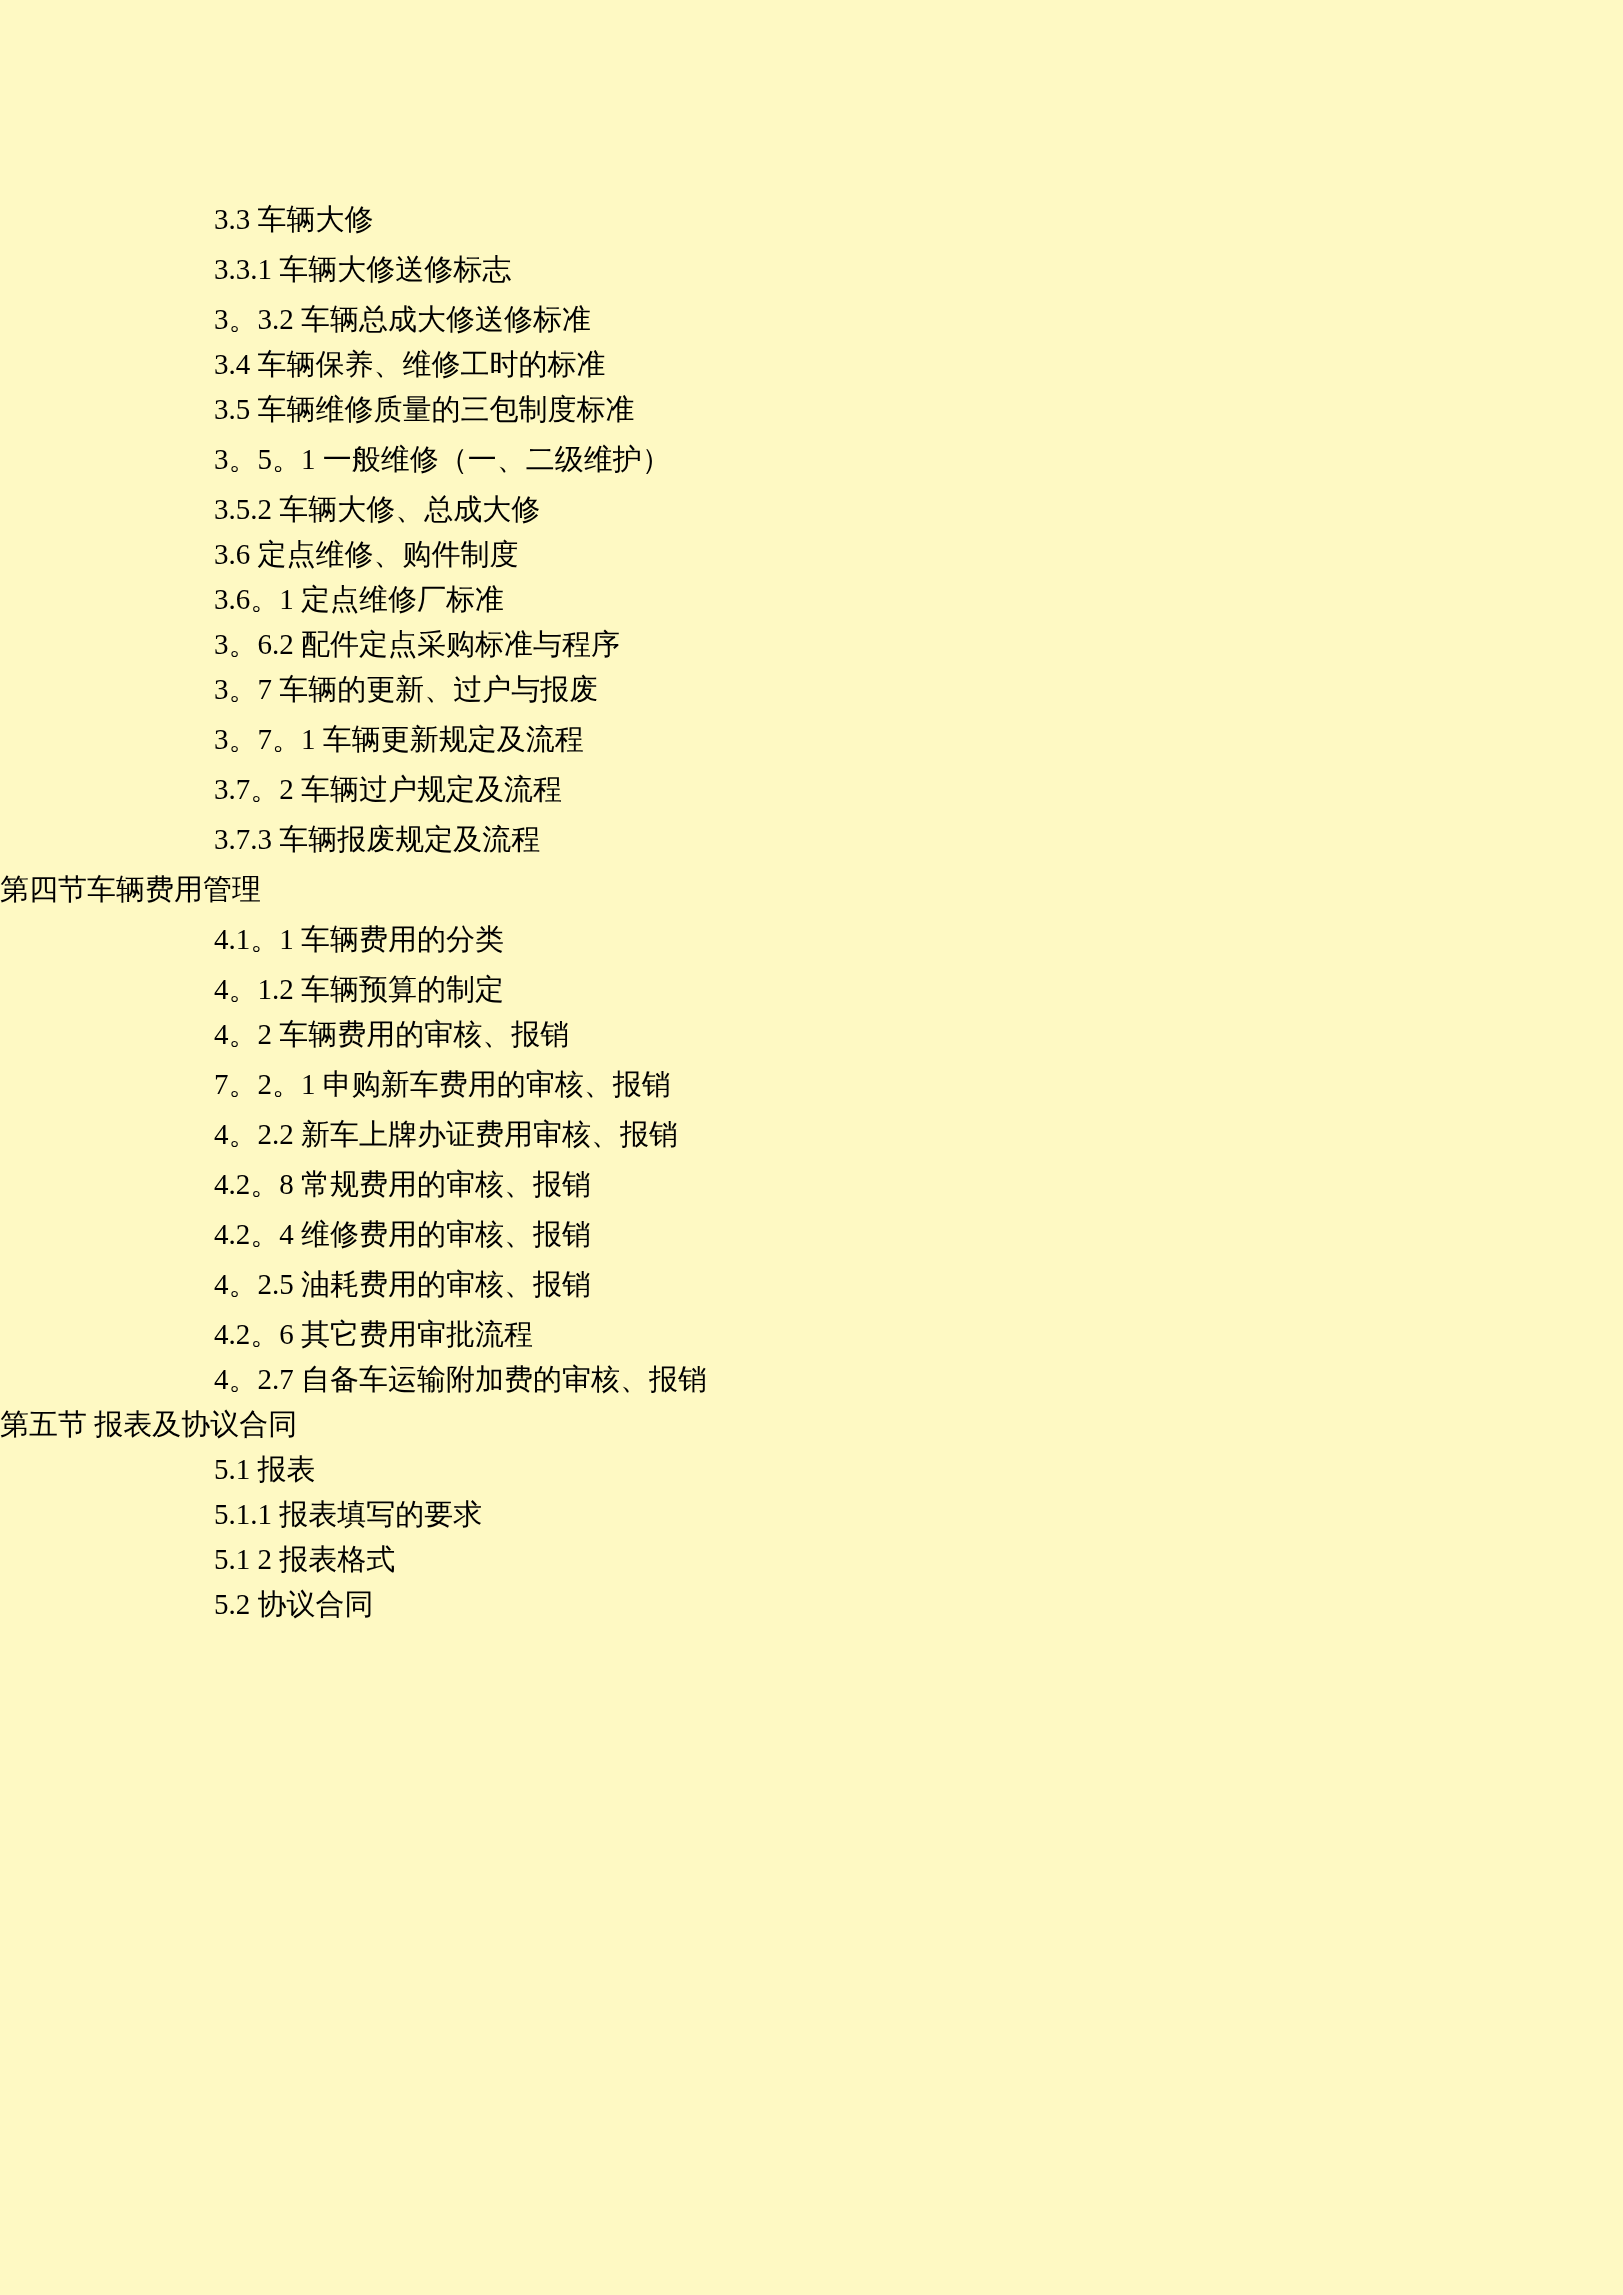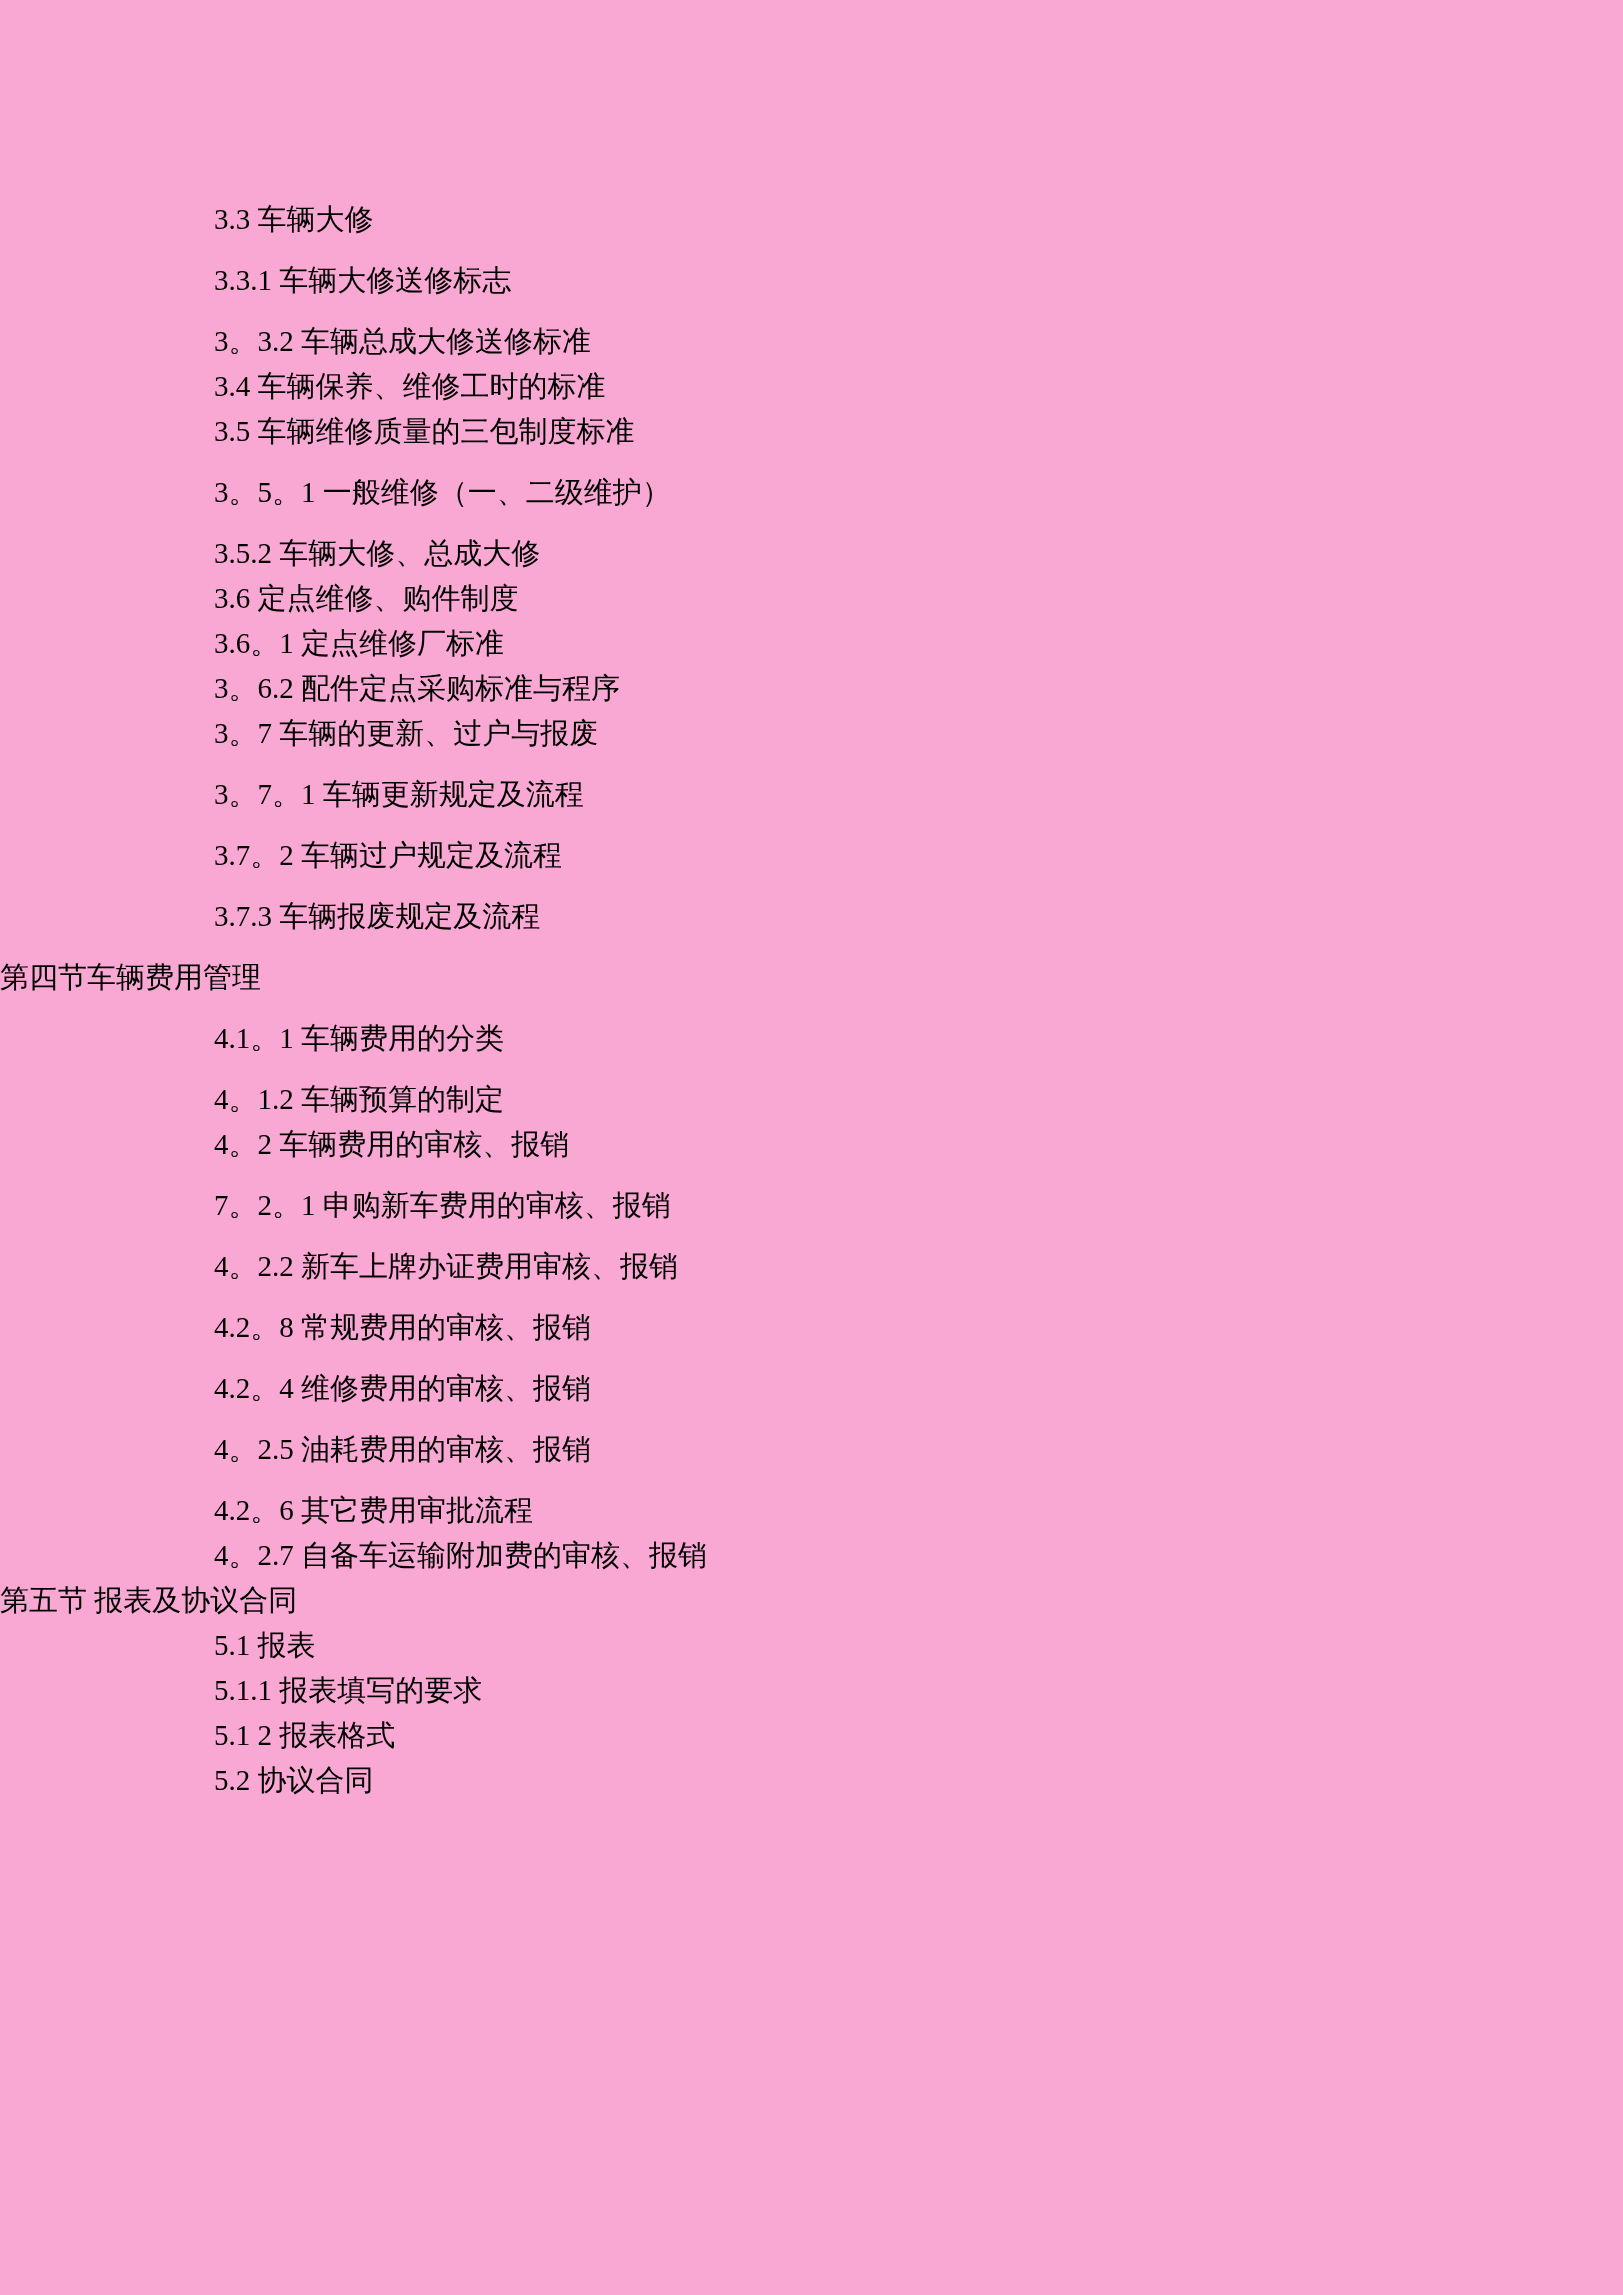--- a/index.html
+++ b/index.html
@@ -4,41 +4,41 @@
 <style>
   html, body {
     margin: 0;
     padding: 0;
     background: #ffffff;
   }
   .page {
     position: relative;
     width: 1623px;
     height: 2295px;
-    background: #f9a8d4;
+    background: #fef9c3;
     box-sizing: border-box;
     padding-top: 197px;
     font-family: "Liberation Serif", "DejaVu Serif", serif;
     font-size: 29px;
     color: #000000;
     overflow: hidden;
   }
   .page p {
     margin: 0;
     padding: 0;
     line-height: 45px;
     white-space: pre;
   }
   .page p.item {
     padding-left: 214px;
   }
   .page p.section {
   }
   .page p.sp {
-    margin-top: 16px;
+    margin-top: 5px;
     font-family: Liberation Serif, serif;
   }
 </style>
 </head>
 <body>
 
 <div class="page">
   <p class="item">3.3 车辆大修</p>
   <p class="item sp">3.3.1 车辆大修送修标志</p>
   <p class="item sp">3。3.2 车辆总成大修送修标准</p>

